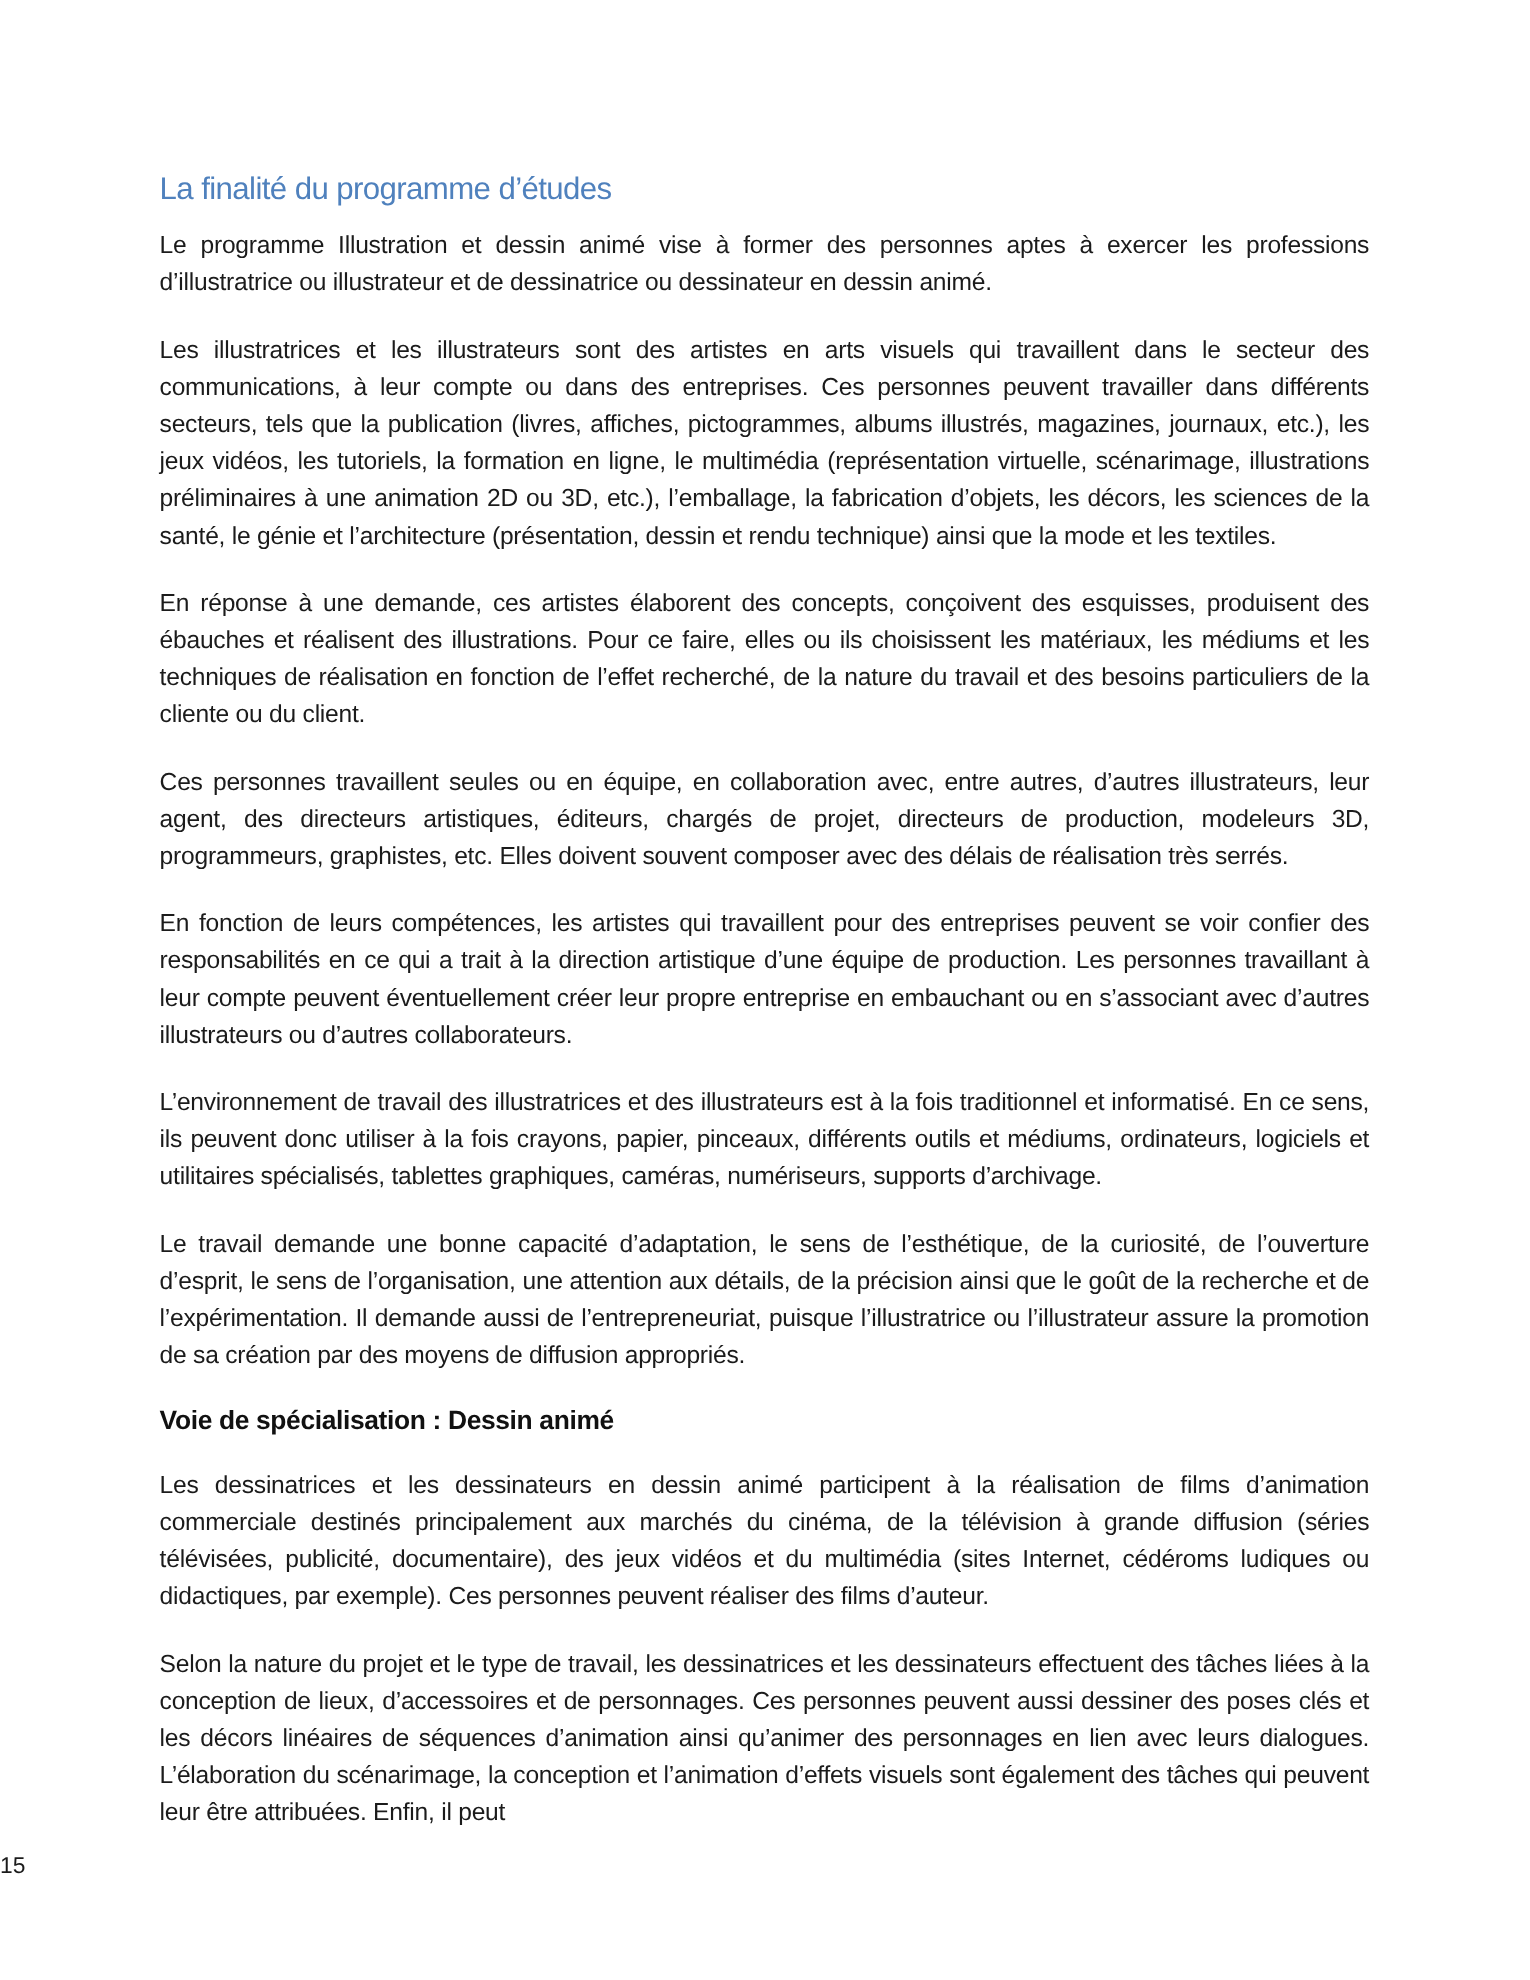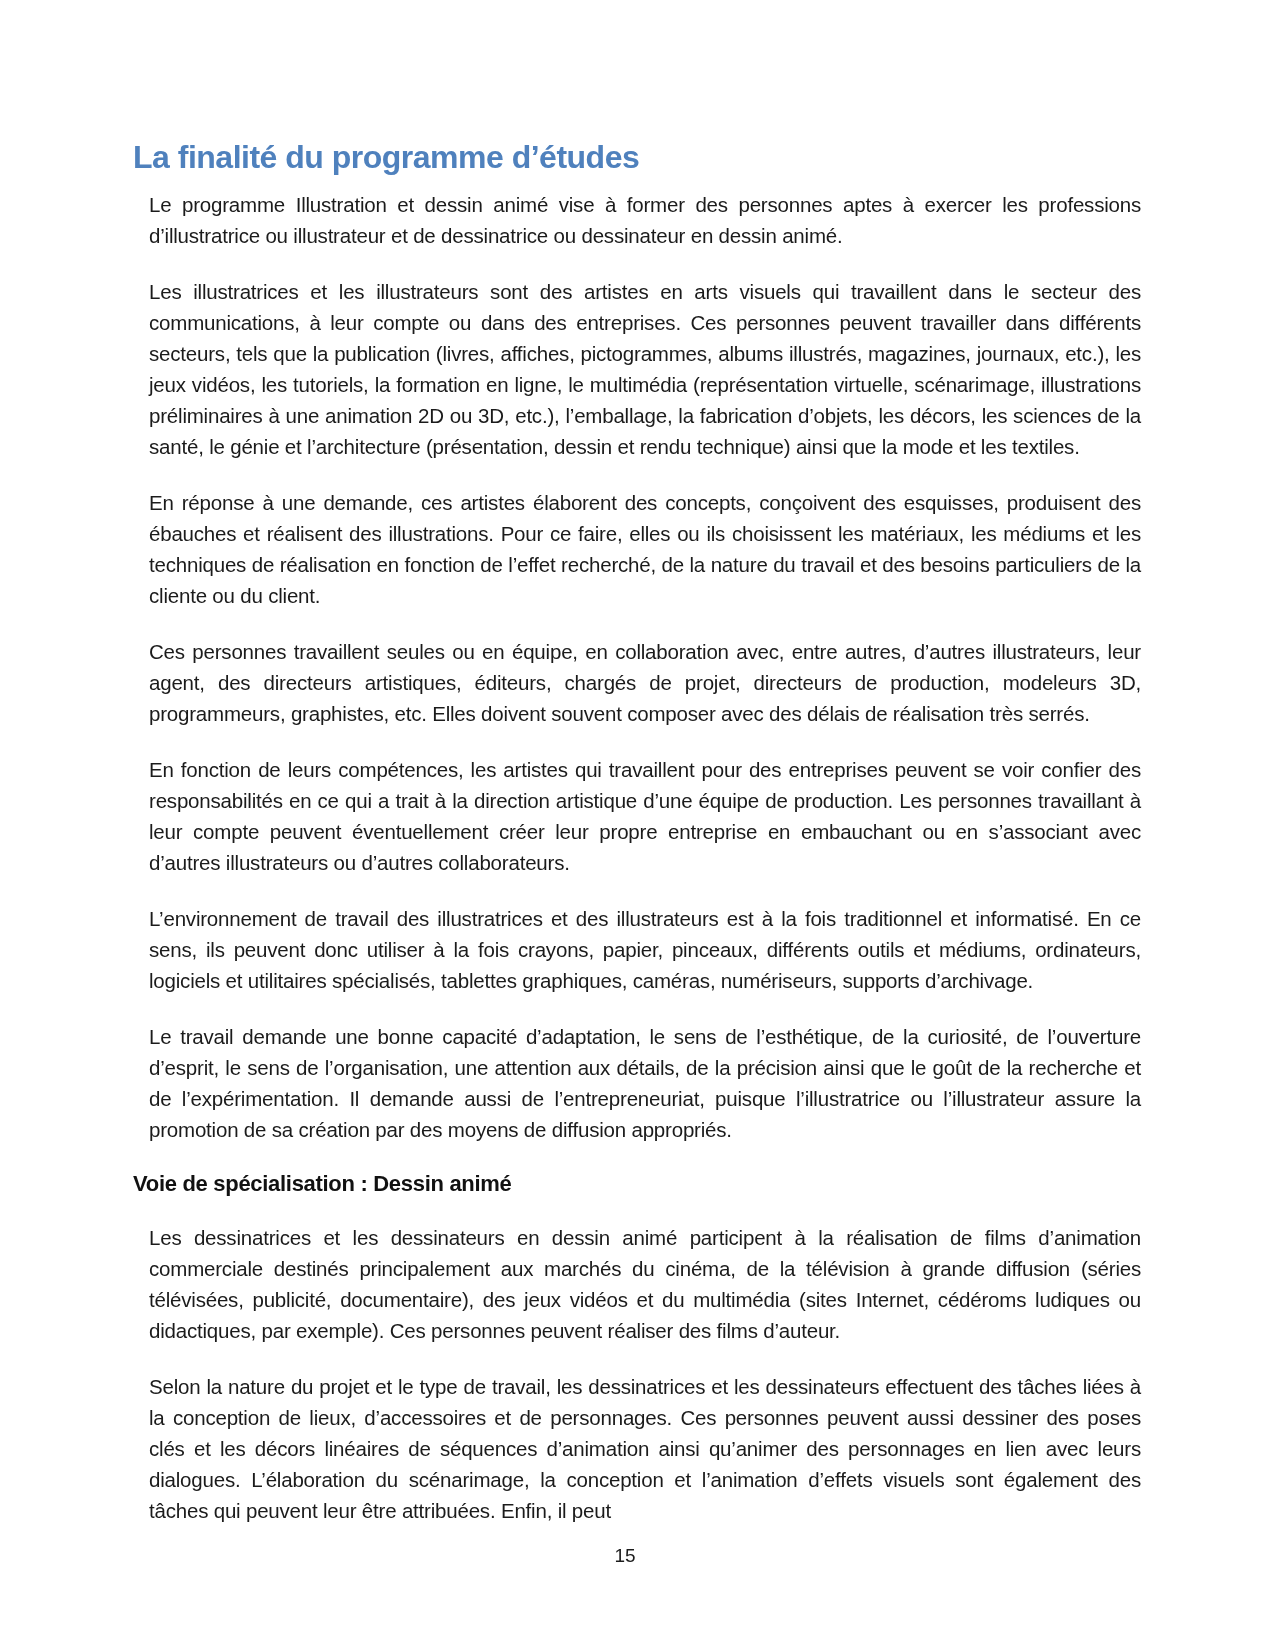--- a/index.html
+++ b/index.html
@@ -12,49 +12,49 @@
     color: var(--body-text, #1b1b1b);
     overflow: hidden;
   }
   .content {
     position: absolute;
     left: 133px;
     top: 140px;
     width: 1008px;
   }
   h1.doc-title {
-    font-size: 32px;
+    font-size: 26px;
     line-height: 34px;
-    font-weight: bold;
+    font-weight: normal;
     letter-spacing: -0.5px;
     color: var(--heading-blue, #4F81BD);
     margin: 0 0 15px 0;
   }
   h2.section-heading {
     font-size: 22px;
     line-height: 28px;
     font-weight: bold;
     letter-spacing: -0.3px;
     color: #111111;
     margin: 0 0 24px 0;
   }
   p.body-para {
     font-size: 20.5px;
     line-height: 31px;
     letter-spacing: -0.2px;
     text-align: justify;
     text-align-last: left;
-    margin: 0 0 25px 16px;
+    margin: 0 0 25px 0;
   }
   .page-number {
     position: absolute;
     top: 1545px;
     left: 0;
     width: 1250px;
-    text-align: center;
+    text-align: left;
     font-size: 19px;
     color: #1b1b1b;
   }
 </style>
 </head>
 <body>
 
 <div class="page">
   <div class="content">
 

